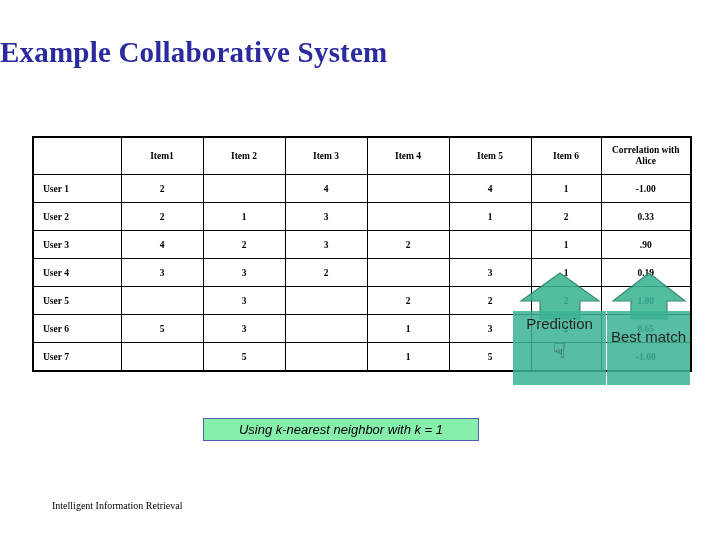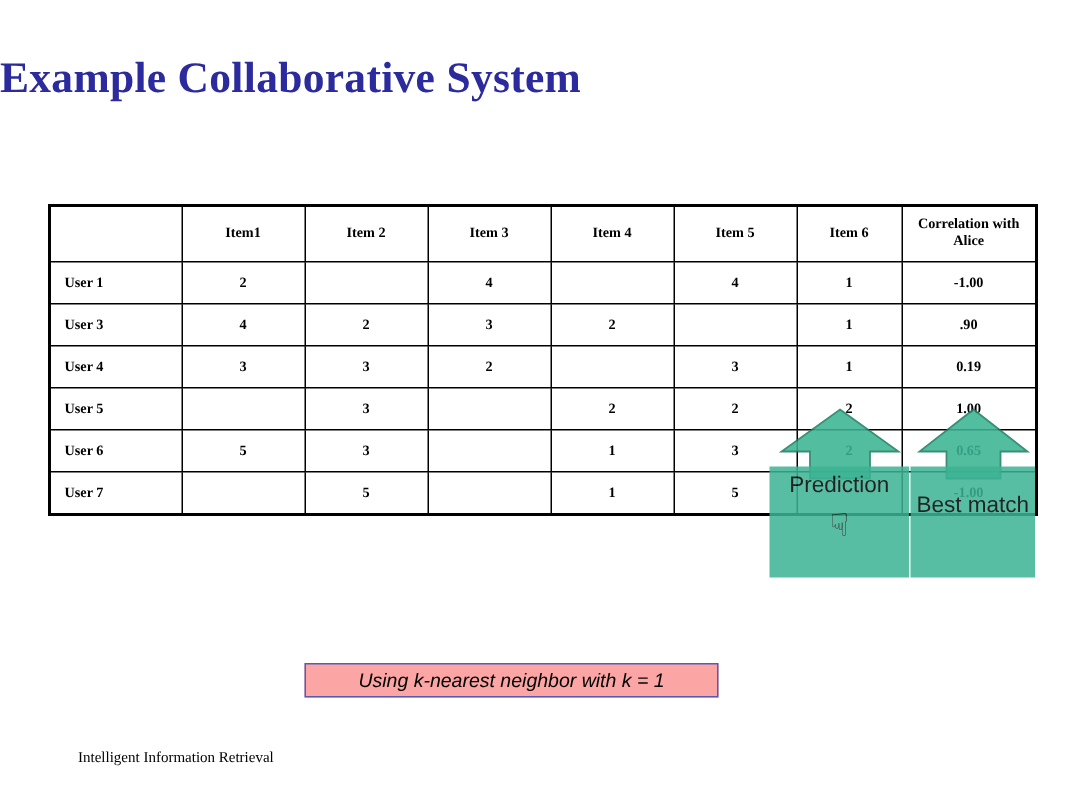--- a/index.html
+++ b/index.html
@@ -117,32 +117,31 @@
     display: block;
   }
 
   
   .caption-box {
     position: absolute;
     left: 203px;
     top: 418px;
     width: 276px;
     height: 23px;
-    background: #fca5a5;
+    background: #86efac;
     border: 1px solid #5A5AB4;
     display: flex;
     align-items: center;
     justify-content: center;
     font-family: "Liberation Sans", sans-serif;
     font-style: italic;
     font-size: 13px;
     color: #000000;
     white-space: nowrap;
     box-sizing: border-box;
-    margin-top: 24px;
   }
 
   
   .footer-left {
     position: absolute;
     left: 52px;
     top: 500px;
     font-family: "Liberation Serif", serif;
     font-size: 10px;
     color: #000000;
@@ -194,20 +193,30 @@
         <td class="rowhead">User 1</td>
         <td>2</td>
         <td></td>
         <td>4</td>
         <td></td>
         <td>4</td>
         <td>1</td>
         <td>-1.00</td>
       </tr>
 
+      <tr>
+        <td class="rowhead">User 2</td>
+        <td>2</td>
+        <td>1</td>
+        <td>3</td>
+        <td></td>
+        <td>1</td>
+        <td>2</td>
+        <td>0.33</td>
+      </tr>
 
       <tr>
         <td class="rowhead">User 3</td>
         <td>4</td>
         <td>2</td>
         <td>3</td>
         <td>2</td>
         <td></td>
         <td>1</td>
         <td>.90</td>

